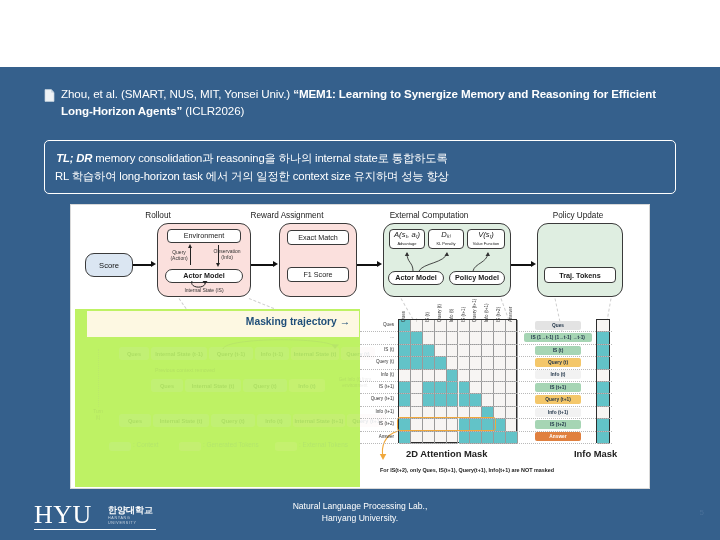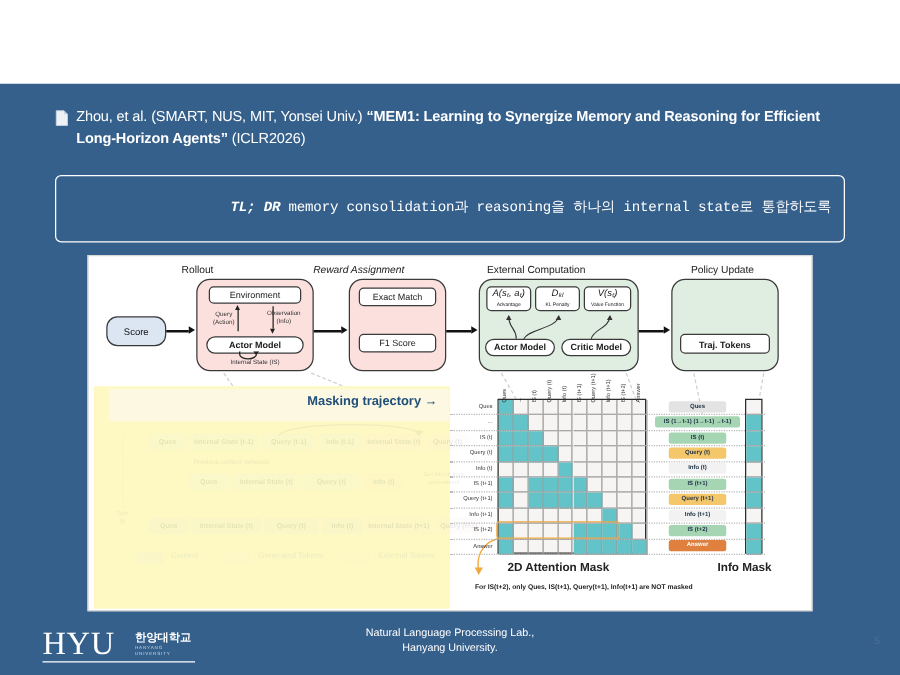--- a/index.html
+++ b/index.html
@@ -67,23 +67,22 @@
   #citation-text .plain { font-weight: normal; }
 
   
   #tldr-box {
     position: absolute; left: 44px; top: 140px;
     width: 632px; height: 54px;
     border: 1.6px solid #ffffff;
     border-radius: 5px;
     display: flex;
     align-items: center;
-    justify-content: flex-end;
+    justify-content: flex-start;
     padding: 0 10px;
-    font-family: Liberation Mono, monospace;
   }
   #tldr-text {
     font-size: 11.3px;
     line-height: 18px;
     color: #ffffff;
     text-align: center;
     letter-spacing: -0.15px;
   }
   #tldr-text .tag {
     font-weight: bold;
@@ -170,21 +169,21 @@
     position: absolute; width:0; height:0;
     border-left: 2.8px solid transparent;
     border-right: 2.8px solid transparent;
     border-top: 4px solid #222;
   }
 
   
   #masking-panel {
     position: absolute; left: 4px; top: 104px;
     width: 285px; height: 178px;
-    background: #fef9c3;
+    background: #bef264;
   }
   #masking-banner {
     position: absolute; left: 12px; top: 2px;
     width: 272px; height: 26px;
     background: #fdf8e2;
   }
   #masking-title {
     position: absolute; right: 10px; top: 7px;
     font-size: 10.3px; font-weight: bold;
     color: #1f4e79;
@@ -370,27 +369,28 @@
         <path d="M1 0.6 H7.2 L10 3.4 V12.4 H1 Z" fill="#eef2f6" stroke="#c6d2de" stroke-width="0.7"></path>
         <path d="M7.2 0.6 V3.4 H10 Z" fill="#c6d2de"></path>
       </svg>
     </span>
     <span id="citation-text"><span class="plain">Zhou, et al. (SMART, NUS, MIT, Yonsei Univ.) </span><span>“MEM1: Learning to Synergize Memory and Reasoning for Efficient Long-Horizon Agents”</span><span class="plain"> (ICLR2026)</span></span>
   </div>
 
   <div id="tldr-box">
     <div id="tldr-text">
       <span class="tag">TL; DR</span><span>  memory consolidation과 reasoning을 하나의 internal state로 통합하도록</span><br>
+      <span>RL 학습하여 long-horizon task 에서 거의 일정한 context size 유지하며 성능 향상</span>
     </div>
   </div>
 
   <div id="figure-card">
 
     <div class="stage-title" style="left:22px;  top:6px; width:130px;">Rollout</div>
-    <div class="stage-title" style="left:152px; top:6px; width:128px;font-style:italic;">Reward Assignment</div>
+    <div class="stage-title" style="left:152px; top:6px; width:128px;">Reward Assignment</div>
     <div class="stage-title" style="left:282px; top:6px; width:152px;">External Computation</div>
     <div class="stage-title" style="left:448px; top:6px; width:118px;">Policy Update</div>
 
     <div class="group-blue" style="left:14px; top:48px; width:48px; height:24px;">Score</div>
     <div class="arrow-line" style="left:62px; top:59px; width:18px;"></div>
     <div class="arrow-head" style="left:80px; top:56px;"></div>
 
     <div class="group-pink" style="left:86px; top:18px; width:94px; height:74px;"></div>
     <div class="pill" style="left:96px; top:24px; width:74px; height:14px; border-radius:4px;">Environment</div>
     <div class="pill" style="left:94px; top:64px; width:78px; height:14px; font-weight:bold;">Actor Model</div>
@@ -429,21 +429,21 @@
     </div>
     <svg style="position:absolute; left:316px; top:44px;" width="122" height="24">
       <path d="M26 22 C26 13, 20 14, 20 4" fill="none" stroke="#333" stroke-width="0.9"></path>
       <polygon points="20,3 17.8,7 22.2,7" fill="#333"></polygon>
       <path d="M32 22 C36 14, 58 14, 60 4" fill="none" stroke="#333" stroke-width="0.9"></path>
       <polygon points="60,3 57.5,7 62,7" fill="#333"></polygon>
       <path d="M86 22 C88 14, 100 14, 101 4" fill="none" stroke="#333" stroke-width="0.9"></path>
       <polygon points="101,3 98.5,7 103,7" fill="#333"></polygon>
     </svg>
     <div class="pill" style="left:317px; top:66px; width:56px; height:14px; font-weight:bold;">Actor Model</div>
-    <div class="pill" style="left:378px; top:66px; width:56px; height:14px; font-weight:bold;">Critic Model</div>
+    <div class="pill" style="left:378px; top:66px; width:56px; height:14px; font-weight:bold;">Policy Model</div>
     <div class="arrow-line" style="left:440px; top:59px; width:20px;"></div>
     <div class="arrow-head" style="left:460px; top:56px;"></div>
 
     <div class="group-green" style="left:466px; top:18px; width:86px; height:74px;"></div>
     <div class="rbox" style="left:473px; top:62px; width:72px; height:16px; background:#fff; border-radius:4px; font-weight:bold;">Traj. Tokens</div>
 
     <div class="dashed-conn" style="left:108px; top:93px; width:46px; transform:rotate(55deg);"></div>
     <div class="dashed-conn" style="left:178px; top:93px; width:46px; transform:rotate(22deg);"></div>
     <div class="dashed-conn" style="left:330px; top:93px; width:40px; transform:rotate(60deg);"></div>
     <div class="dashed-conn" style="left:430px; top:93px; width:38px; transform:rotate(70deg);"></div>

